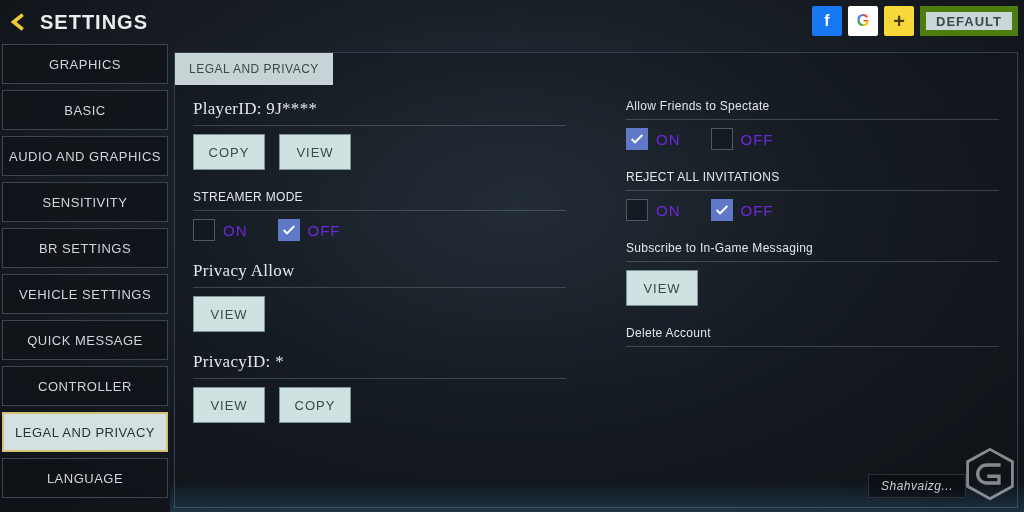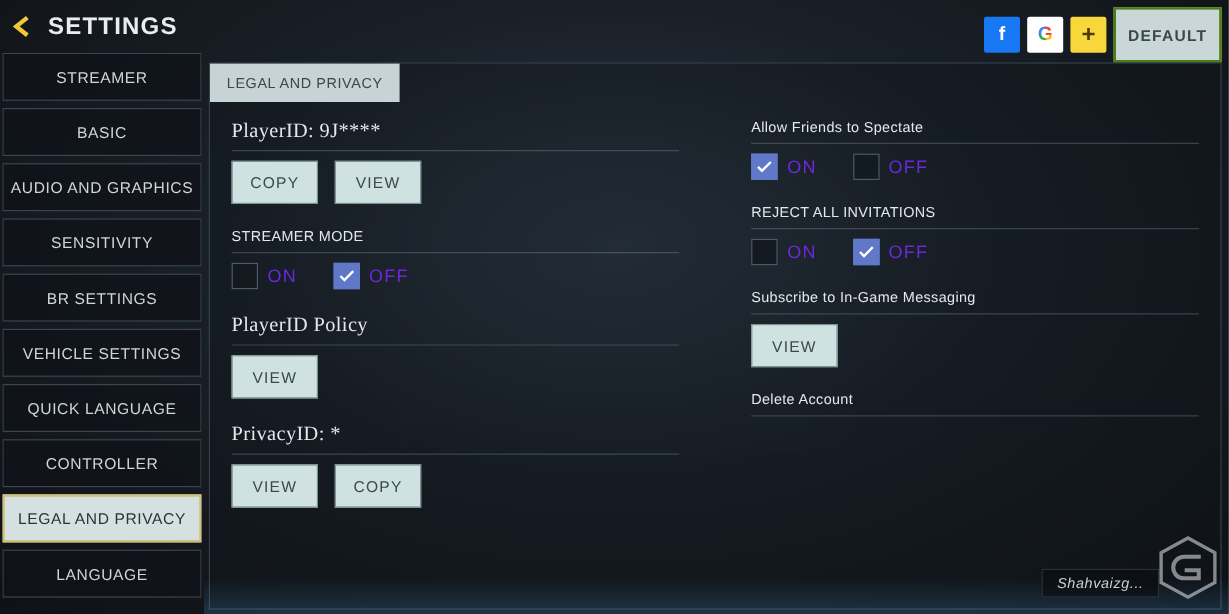--- a/index.html
+++ b/index.html
@@ -33,23 +33,23 @@
     position:absolute; right:6px; top:6px; display:flex; gap:6px; align-items:center;
   }
   .soc-btn {
     width: 30px; height: 30px; border-radius:2px; display:flex; align-items:center; justify-content:center;
     font-weight:700; font-size:16px; cursor:pointer;
   }
   .fb { background:#1877f2; color:#fff; }
   .gg { background:#ffffff; }
   .plus { background:#f8d73a; color:#4a3b00; font-size:20px; }
   .default-btn {
-    height:46px; padding:0 10px; background:#c9d7d8; color:#3a4a4c;
+    height:30px; padding:0 10px; background:#c9d7d8; color:#3a4a4c;
     font-size:13px; letter-spacing:1px; display:flex; align-items:center; cursor:pointer;
-    border:2px solid #4d7c0f; font-weight:600;
+    border:6px solid #4d7c0f; font-weight:600;
   }
   
   .sidebar {
     position:absolute; left:2px; top:44px; width:166px; bottom:0;
     display:flex; flex-direction:column; gap:6px; overflow:hidden;
   }
   .nav-item {
     height:40px; display:flex; align-items:center; justify-content:center;
     background: rgba(16,19,24,0.78); border:1px solid #3a4550;
     font-size:13px; letter-spacing:0.5px; color:#cfd6db; cursor:pointer;
@@ -138,27 +138,27 @@
     <div class="soc-btn fb">f</div>
     <div class="soc-btn gg">
         <span class="g-letter">G</span>
       </div>
     <div class="soc-btn plus">+</div>
     <div class="default-btn">DEFAULT</div>
   </div>
 </div>
 
 <div class="sidebar">
-  <div class="nav-item">STREAMER</div>
+  <div class="nav-item">GRAPHICS</div>
   <div class="nav-item">BASIC</div>
   <div class="nav-item">AUDIO AND GRAPHICS</div>
   <div class="nav-item">SENSITIVITY</div>
   <div class="nav-item">BR SETTINGS</div>
   <div class="nav-item">VEHICLE SETTINGS</div>
-  <div class="nav-item">QUICK LANGUAGE</div>
+  <div class="nav-item">QUICK MESSAGE</div>
   <div class="nav-item">CONTROLLER</div>
   <div class="nav-item active">LEGAL AND PRIVACY</div>
   <div class="nav-item">LANGUAGE</div>
 </div>
 
 <div class="main">
   <div class="subtab-row">
     <div class="subtab">LEGAL AND PRIVACY</div>
   </div>
 
@@ -185,21 +185,21 @@
                 <svg width="16" height="16" viewBox="0 0 24 24">
                   <path d="M4 12l5 5L20 6" stroke="#fff" stroke-width="3" fill="none"></path>
                 </svg>
               </div>
             <span class="toggle-label">OFF</span>
           </div>
         </div>
       </div>
 
       <div class="block">
-        <div class="block-title">PlayerID Policy</div>
+        <div class="block-title">Privacy Allow</div>
         <div class="btn-row">
           <div class="ui-btn">VIEW</div>
         </div>
       </div>
 
       <div class="block">
         <div class="block-title">PrivacyID: *</div>
         <div class="btn-row">
           <div class="ui-btn">VIEW</div>
           <div class="ui-btn">COPY</div>

